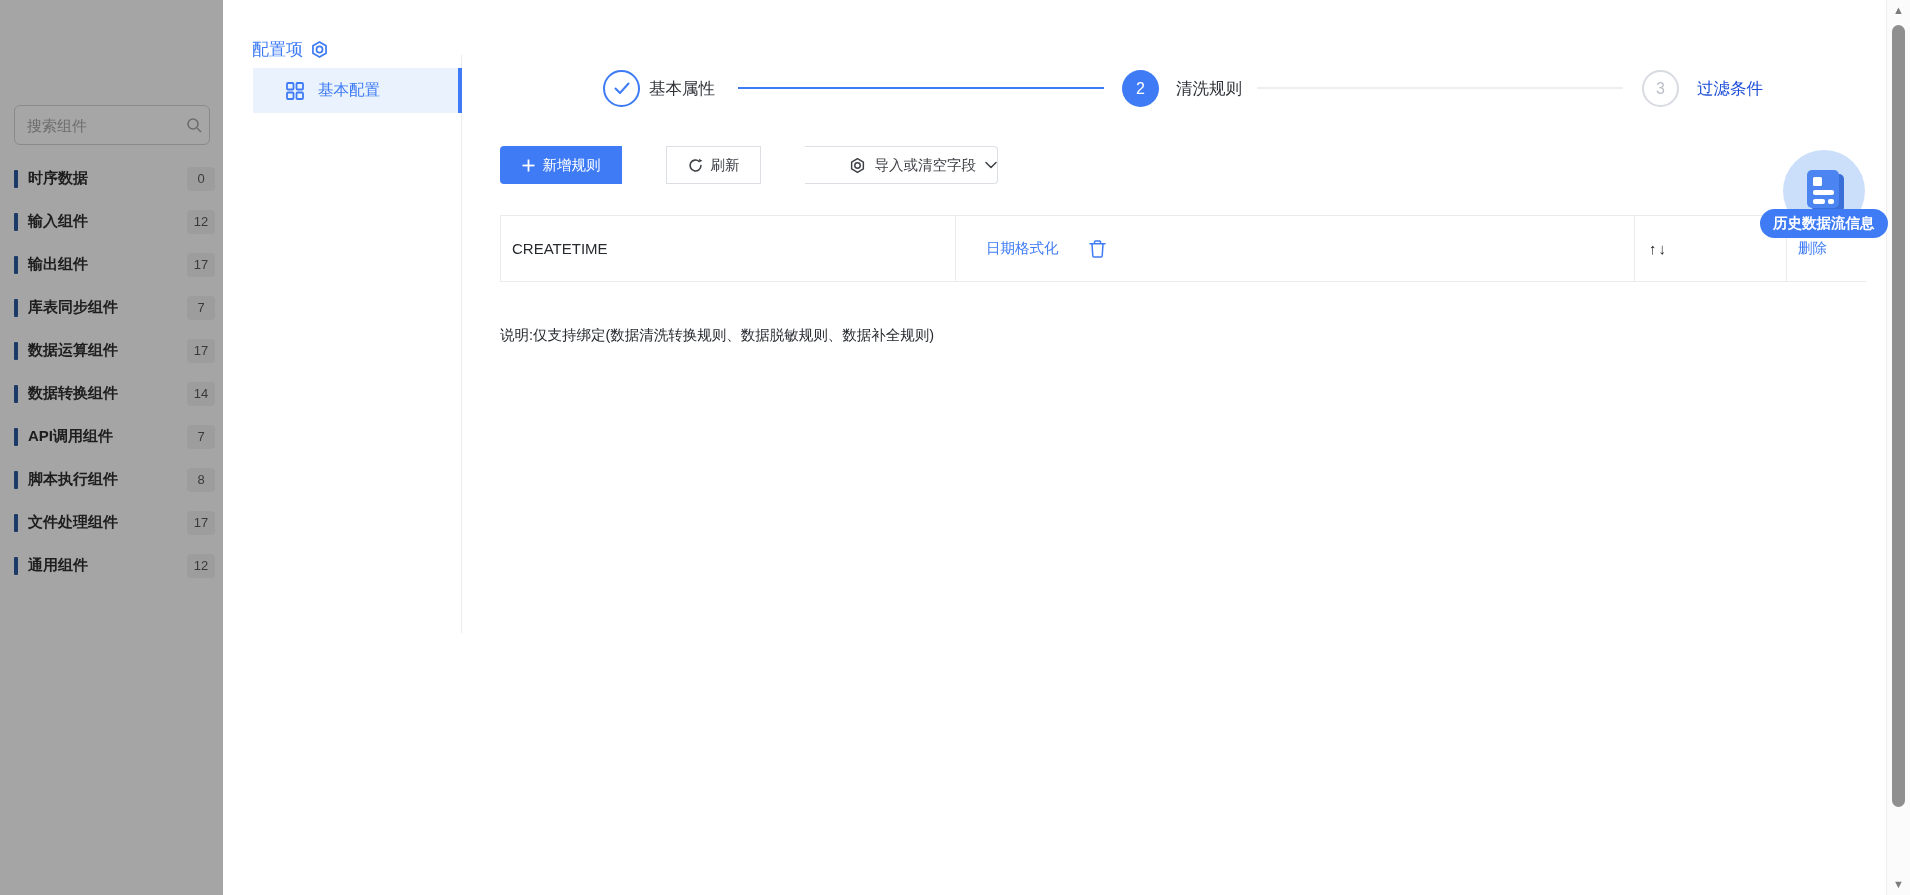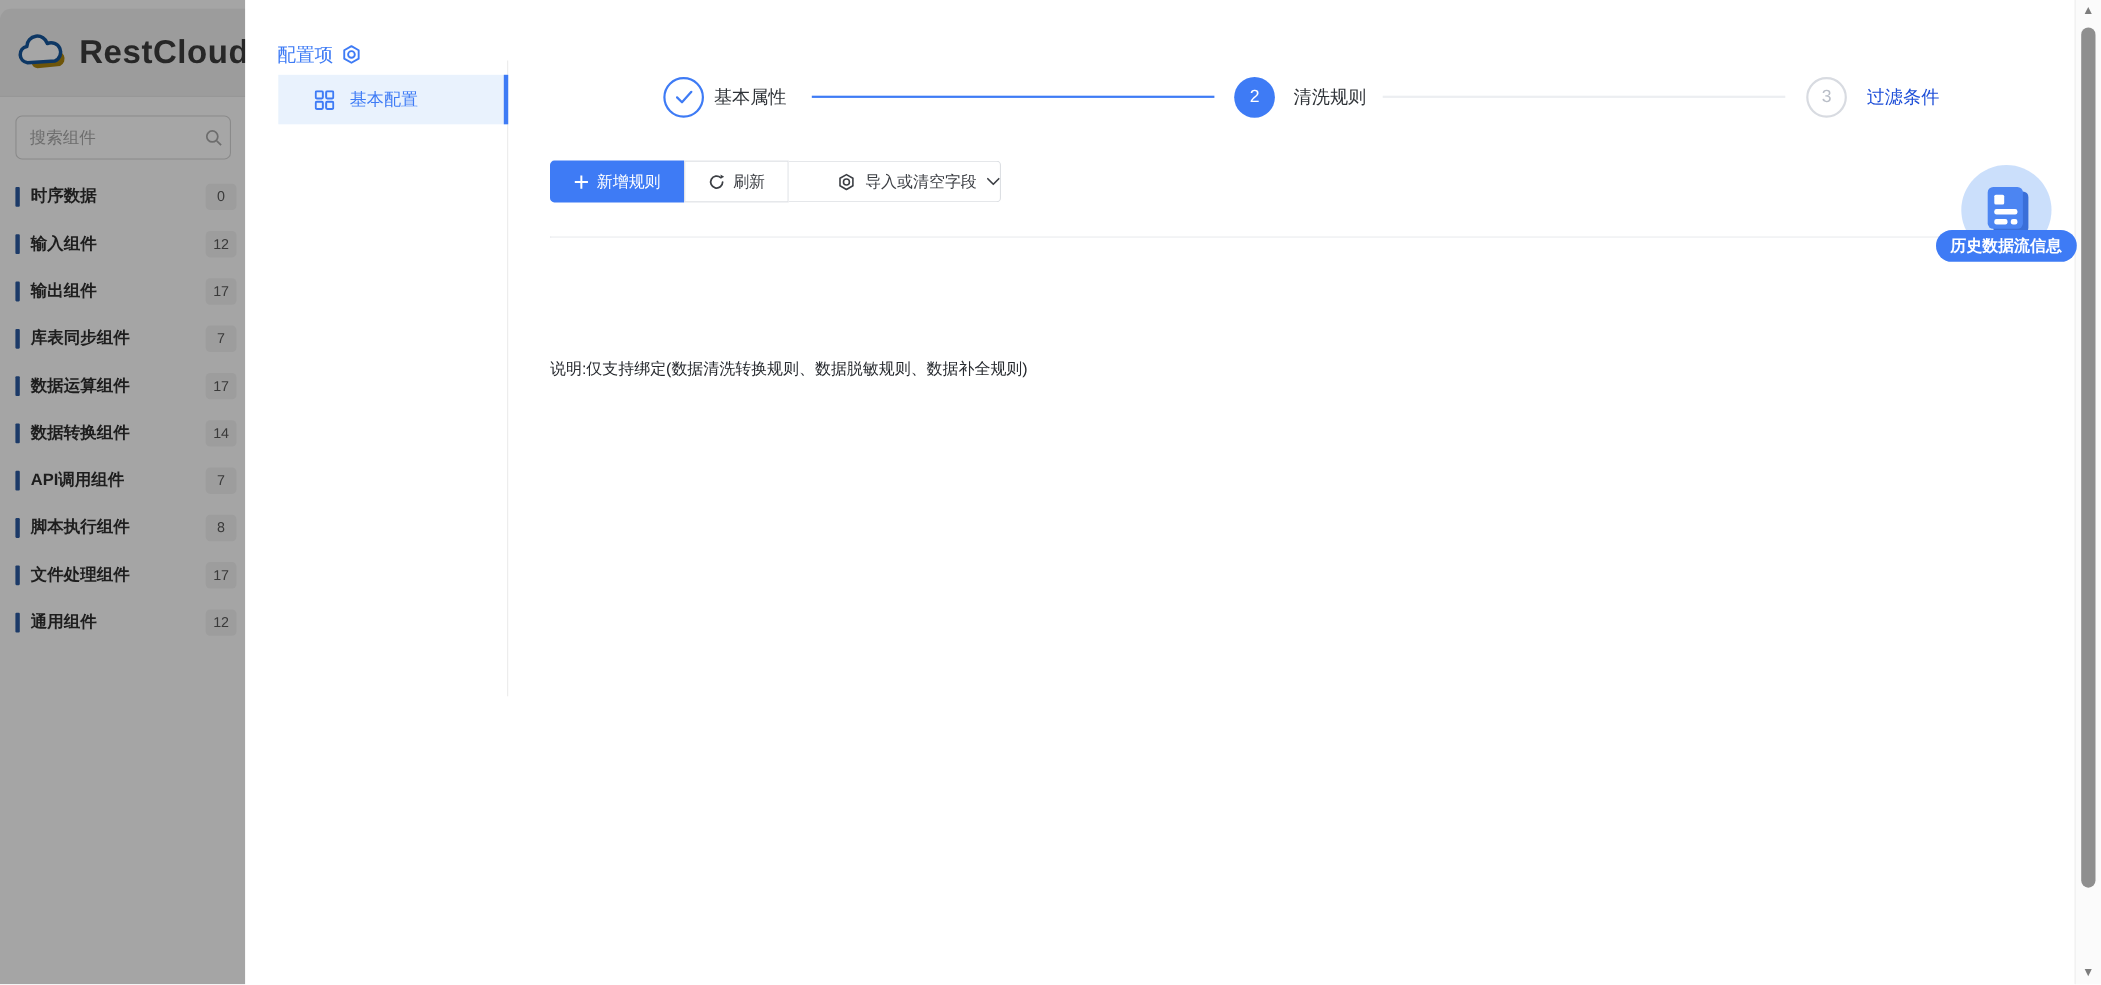--- a/index.html
+++ b/index.html
@@ -45,21 +45,21 @@
   .step-pending { left:1419px; top:70px; border:2px solid #d8dbe1; background:#fff; color:#b9bec7; font-size:16px; }
   .step-label { position:absolute; top:78px; font-size:16.5px; white-space:nowrap; }
   .lbl-done { left:426px; color:#2f3338; }
   .lbl-active { left:953px; color:#2f3338; }
   .lbl-pending { left:1474px; color:#1d4ed8; }
   .connector { position:absolute; top:87px; height:2px; }
   .conn-blue { left:515px; width:366px; background:#3e7bf5; }
   .conn-gray { left:1034px; width:366px; background:#eceef1; }
 
   
-  .toolbar { position:absolute; left:277px; top:146px; height:38px; display:flex; }
+  .toolbar { position:absolute; left:277px; top:146px; height:38px; display:flex;gap:44px; }
   .btn { height:38px; display:flex; align-items:center; justify-content:center; gap:8px; font-size:14.5px; cursor:pointer; white-space:nowrap; }
   .btn-primary { width:122px; background:#3e7bf5; color:#fff; border-radius:4px 0 0 4px; }
   .btn-plain { background:#fff; color:#3c3f44; border:1px solid #dcdfe3; }
   .btn-refresh { width:95px; }
   .btn-import { width:193px; border-left:none; border-radius:0 4px 4px 0; gap:9px;justify-content:flex-end; }
 
   
   .rules-table { position:absolute; left:277px; top:215px; width:1365px; border:1px solid #e9ebee; border-bottom:none; }
   .t-row { display:grid; grid-template-columns:455px 679px 152px 79px; }
   .t-row > div { border-right:1px solid #e9ebee; border-bottom:1px solid #e9ebee; display:flex; align-items:center; }
@@ -89,29 +89,20 @@
   .scroll-thumb { position:absolute; left:5px; top:25px; width:13px; height:782px; border-radius:7px; background:#8f8f8f; cursor:pointer; }
 
   svg { display:block; }
 </style>
 </head>
 <body>
 
 <div class="screen">
 
   <div class="app-sidebar">
-    <div class="logo-block">
-      <span>
-        <svg width="48" height="40" viewBox="0 0 48 40">
-          <path d="M20 34 a6.5 6.5 0 0 1 -1-12.6 a8 8 0 0 1 15.6-2.4 a6.8 6.8 0 0 1 6 13 Z" fill="#a9830f"></path>
-          <path d="M11 29 a7.5 7.5 0 0 1 -0.6-14.8 a9.5 9.5 0 0 1 18.6-2.6 a7.8 7.8 0 0 1 7 15.8 Z" fill="#fff" stroke="#15559a" stroke-width="3.2" stroke-linejoin="round"></path>
-        </svg>
-      </span>
-      <span class="logo-text">RestCloud</span>
-    </div>
 
     <div class="search-box">
       <input type="text" placeholder="搜索组件" style="">
       <span class="search-icon-wrap">
         <svg width="16" height="16" viewBox="0 0 16 16">
           <circle cx="7" cy="7" r="5" fill="none" stroke="#a8a8a8" stroke-width="1.6"></circle>
           <line x1="11" y1="11" x2="15" y2="15" stroke="#a8a8a8" stroke-width="1.6"></line>
         </svg>
       </span>
     </div>
@@ -251,20 +242,40 @@
         <span>导入或清空字段</span>
         <span>
           <svg width="12" height="8" viewBox="0 0 12 8">
             <polyline points="1,1.5 6,6.5 11,1.5" fill="none" stroke="#3c3f44" stroke-width="1.5" stroke-linecap="round" stroke-linejoin="round"></polyline>
           </svg>
         </span>
       </div>
     </div>
 
     <div class="rules-table">
+      <div class="t-row t-body">
+        <div>CREATETIME</div>
+        <div class="cell-rule">
+          <span class="rule-link">日期格式化</span>
+          <span class="trash-btn">
+            <svg width="17" height="18" viewBox="0 0 17 18">
+              <path d="M5.5 3 V1.8 a0.8 0.8 0 0 1 0.8 -0.8 h4.4 a0.8 0.8 0 0 1 0.8 0.8 V3" fill="none" stroke="#3e7bf5" stroke-width="1.5"></path>
+              <line x1="1" y1="3.8" x2="16" y2="3.8" stroke="#3e7bf5" stroke-width="1.5" stroke-linecap="round"></line>
+              <path d="M3 3.8 L3.8 16 a1 1 0 0 0 1 0.9 h7.4 a1 1 0 0 0 1 -0.9 L14 3.8" fill="none" stroke="#3e7bf5" stroke-width="1.5" stroke-linejoin="round"></path>
+            </svg>
+          </span>
+        </div>
+        <div class="order-cell">
+          <span>↑</span>
+          <span>↓</span>
+        </div>
+        <div>
+          <span class="delete-link">删除</span>
+        </div>
+      </div>
     </div>
 
     <div class="note-text">说明:仅支持绑定(数据清洗转换规则、数据脱敏规则、数据补全规则)</div>
 
     <div class="history-circle">
       <span>
         <svg width="42" height="48" viewBox="0 0 42 48">
           <rect x="9" y="7" width="32" height="38" rx="5" fill="#3a6fd8"></rect>
           <rect x="4" y="3" width="32" height="38" rx="5" fill="#4c85f2"></rect>
           <rect x="10" y="10" width="9" height="9" rx="1.5" fill="#fff"></rect>

